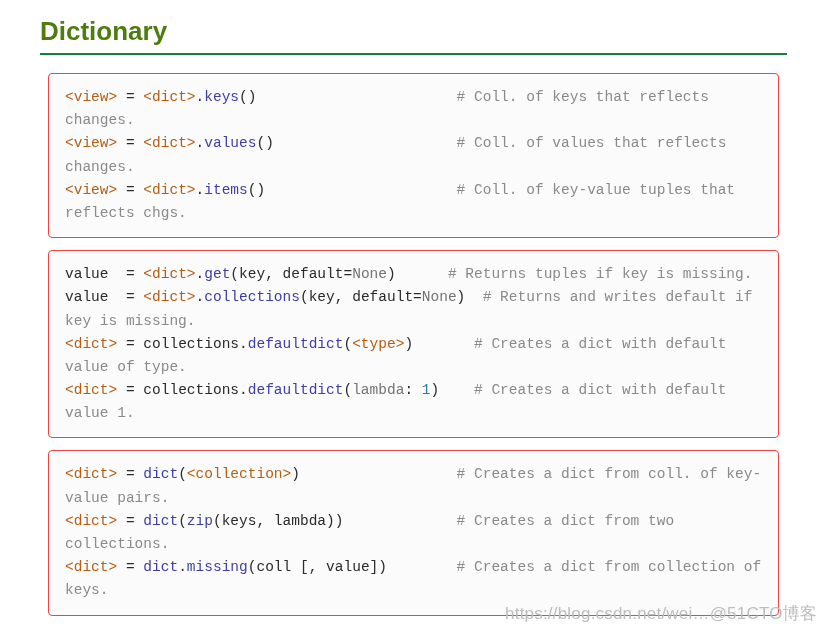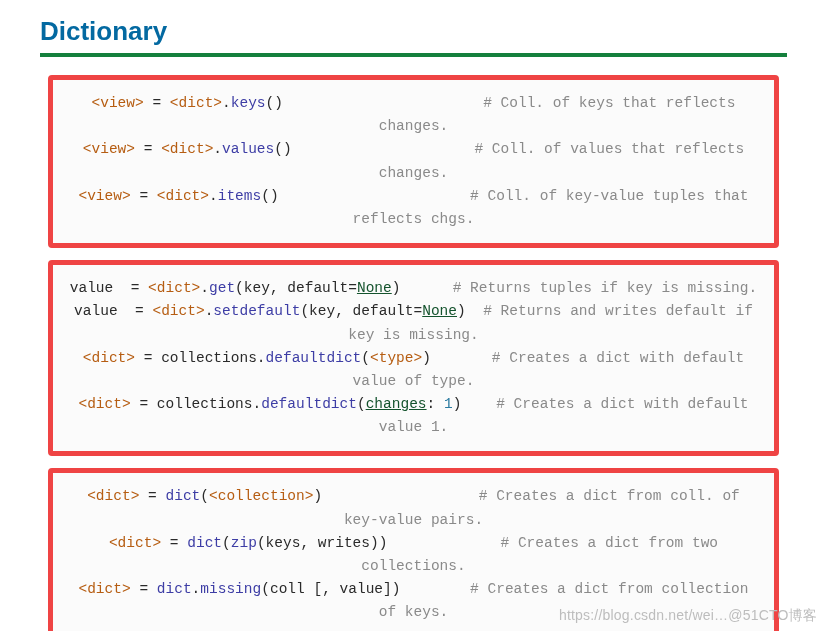--- a/index.html
+++ b/index.html
@@ -5,67 +5,66 @@
 body {
   font-family: -apple-system, BlinkMacSystemFont, "Segoe UI", Helvetica, Arial, sans-serif;
   margin: 0;
   padding: 0 40px 20px 40px;
   color: #24292e;
   font-size: 14px;
 }
 h2 {
   font-size: 26px;
   font-weight: 700;
-  color: #0369a1;
+  color: #4d7c0f;
   padding-bottom: 6px;
-  border-bottom: 4px solid #15803d;
+  border-bottom: 2px solid #15803d;
   margin-top: 16px;
   margin-bottom: 18px;
 }
 pre {
   font-family: Consolas, Menlo, "Courier New", monospace;
   font-size: 14.5px;
   line-height: 1.6;
   background: #fbfbfb;
-  border: 5px solid #ef4444;
+  border: 1px solid #ef4444;
   border-radius: 4px;
   padding: 12px 16px;
   margin: 12px 8px;
   white-space: pre-wrap;
   word-wrap: break-word;
   overflow: hidden;
-  text-align: center;
 }
 .gen  { color:#b65d12; }
 .pl   { color:#2a2a2a; }
 .fn   { color:#3d3da5; }
-.kw   { color:#14532d;text-decoration:underline; }
+.kw   { color:#737373; }
 .cm   { color:#8a8a8a; }
 .lit  { color:#2a7aa0; }
 .watermark {
   position: fixed;
   right: 10px;
   bottom: 6px;
   color: #bdbdbd;
-  font-size: 14px;
+  font-size: 17px;
   letter-spacing: .2px;
   pointer-events: none;
 }
 </style>
 </head>
 <body>
 
 <h2>Dictionary</h2>
 
 <div id="blocks-mount">
     <pre><span class="gen">&lt;view&gt;</span><span class="pl"> = </span><span class="gen">&lt;dict&gt;</span><span class="pl">.</span><span class="fn">keys</span><span class="pl">()                       </span><span class="cm"># Coll. of keys that reflects changes.</span>
 <span class="gen">&lt;view&gt;</span><span class="pl"> = </span><span class="gen">&lt;dict&gt;</span><span class="pl">.</span><span class="fn">values</span><span class="pl">()                     </span><span class="cm"># Coll. of values that reflects changes.</span>
 <span class="gen">&lt;view&gt;</span><span class="pl"> = </span><span class="gen">&lt;dict&gt;</span><span class="pl">.</span><span class="fn">items</span><span class="pl">()                      </span><span class="cm"># Coll. of key-value tuples that reflects chgs.</span></pre>
     <pre><span class="pl">value  = </span><span class="gen">&lt;dict&gt;</span><span class="pl">.</span><span class="fn">get</span><span class="pl">(key, default=</span><span class="kw">None</span><span class="pl">)      </span><span class="cm"># Returns tuples if key is missing.</span>
-<span class="pl">value  = </span><span class="gen">&lt;dict&gt;</span><span class="pl">.</span><span class="fn">setdefault</span><span class="pl">(key, default=</span><span class="kw">None</span><span class="pl">)  </span><span class="cm"># Returns and writes default if key is missing.</span>
+<span class="pl">value  = </span><span class="gen">&lt;dict&gt;</span><span class="pl">.</span><span class="fn">collections</span><span class="pl">(key, default=</span><span class="kw">None</span><span class="pl">)  </span><span class="cm"># Returns and writes default if key is missing.</span>
 <span class="gen">&lt;dict&gt;</span><span class="pl"> = collections.</span><span class="fn">defaultdict</span><span class="pl">(</span><span class="gen">&lt;type&gt;</span><span class="pl">)       </span><span class="cm"># Creates a dict with default value of type.</span>
-<span class="gen">&lt;dict&gt;</span><span class="pl"> = collections.</span><span class="fn">defaultdict</span><span class="pl">(</span><span class="kw">changes</span><span class="pl">: </span><span class="lit">1</span><span class="pl">)    </span><span class="cm"># Creates a dict with default value 1.</span></pre>
+<span class="gen">&lt;dict&gt;</span><span class="pl"> = collections.</span><span class="fn">defaultdict</span><span class="pl">(</span><span class="kw">lambda</span><span class="pl">: </span><span class="lit">1</span><span class="pl">)    </span><span class="cm"># Creates a dict with default value 1.</span></pre>
     <pre><span class="gen">&lt;dict&gt;</span><span class="pl"> = </span><span class="fn">dict</span><span class="pl">(</span><span class="gen">&lt;collection&gt;</span><span class="pl">)                  </span><span class="cm"># Creates a dict from coll. of key-value pairs.</span>
-<span class="gen">&lt;dict&gt;</span><span class="pl"> = </span><span class="fn">dict</span><span class="pl">(</span><span class="fn">zip</span><span class="pl">(keys, writes))             </span><span class="cm"># Creates a dict from two collections.</span>
+<span class="gen">&lt;dict&gt;</span><span class="pl"> = </span><span class="fn">dict</span><span class="pl">(</span><span class="fn">zip</span><span class="pl">(keys, lambda))             </span><span class="cm"># Creates a dict from two collections.</span>
 <span class="gen">&lt;dict&gt;</span><span class="pl"> = </span><span class="fn">dict</span><span class="pl">.</span><span class="fn">missing</span><span class="pl">(coll [, value])        </span><span class="cm"># Creates a dict from collection of keys.</span></pre>
   </div>
 
 <div class="watermark">https://blog.csdn.net/wei…@51CTO博客</div>
 
 </body></html>

